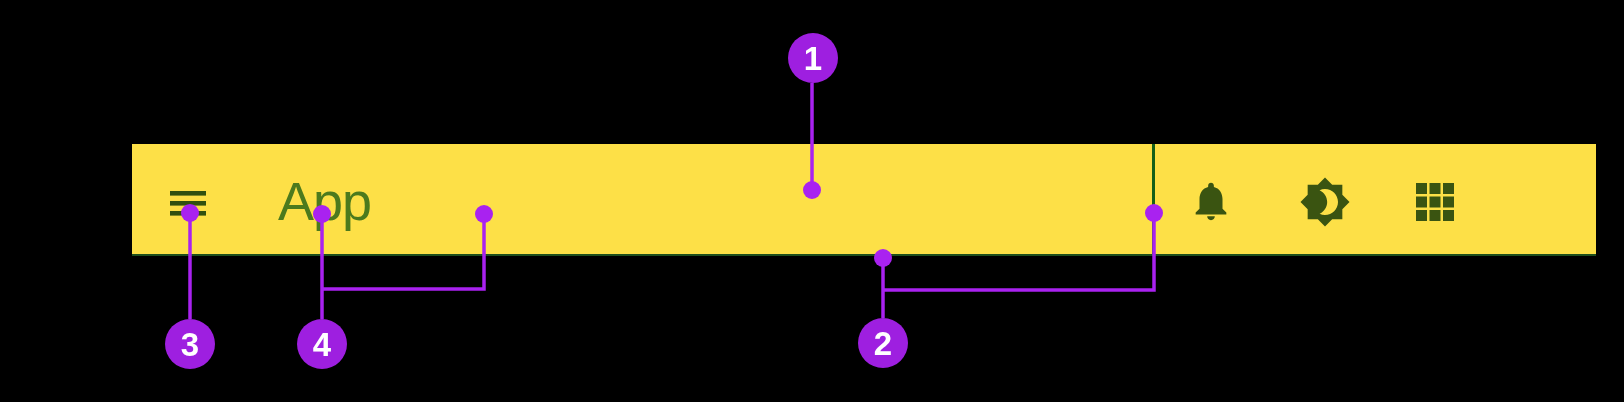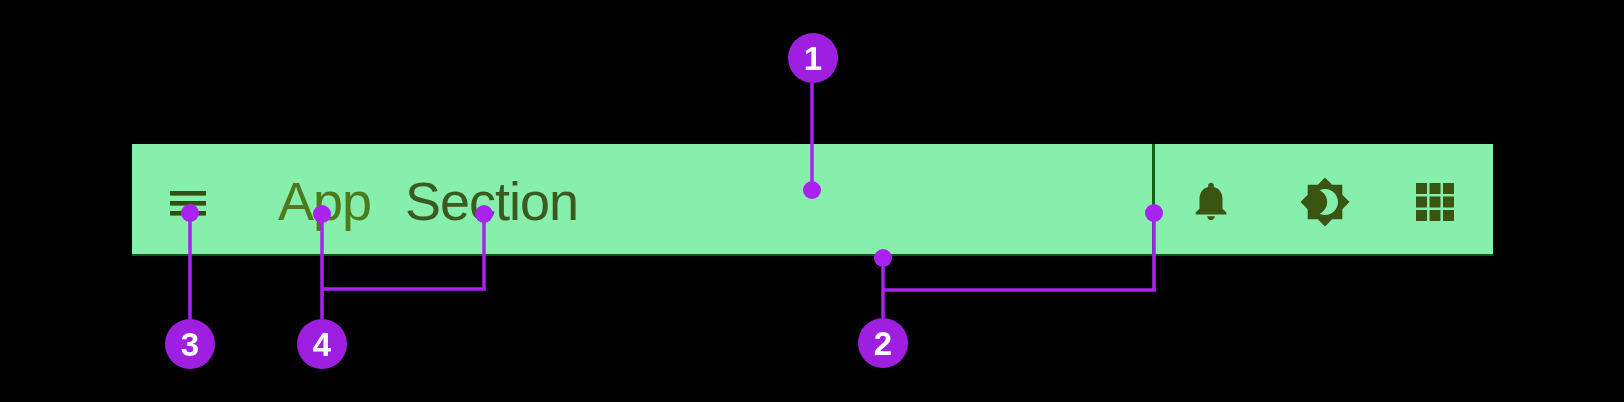--- a/index.html
+++ b/index.html
@@ -13,23 +13,23 @@
     width: 1624px;
     height: 402px;
     background: #000000;
     overflow: hidden;
   }
   
   .appbar {
     position: absolute;
     left: 132px;
     top: 144px;
-    width: 1361px;
+    width: 1464px;
     height: 110px;
-    background: #86efac;
+    background: #fde047;
     border-bottom: 2px solid #1d4f1d;
   }
   .appbar button {
     position: absolute;
     background: transparent;
     border: none;
     padding: 0;
     margin: 0;
     cursor: pointer;
     line-height: 0;
@@ -92,21 +92,20 @@
     <button class="menu-btn">
       <svg width="36" height="25" viewBox="0 0 36 25">
         <rect class="menu-icon" x="0" y="0" width="36" height="4.6"></rect>
         <rect class="menu-icon" x="0" y="10" width="36" height="4.6"></rect>
         <rect class="menu-icon" x="0" y="20" width="36" height="4.6"></rect>
       </svg>
     </button>
 
     <span class="bar-title app-title">App</span>
 
-    <span class="bar-title section-title">Section</span>
 
     <div class="vdivider"></div>
 
     <button class="bell-btn">
       <svg width="46" height="46" viewBox="0 0 24 24">
         <path class="action-icon" d="M12 22c1.1 0 2-.9 2-2h-4c0 1.1.89 2 2 2zm6-6v-5c0-3.07-1.64-5.64-4.5-6.32V4c0-.83-.67-1.5-1.5-1.5s-1.5.67-1.5 1.5v.68C7.63 5.36 6 7.92 6 11v5l-2 2v1h16v-1l-2-2z"></path>
       </svg>
     </button>
 
     <button class="theme-btn">

